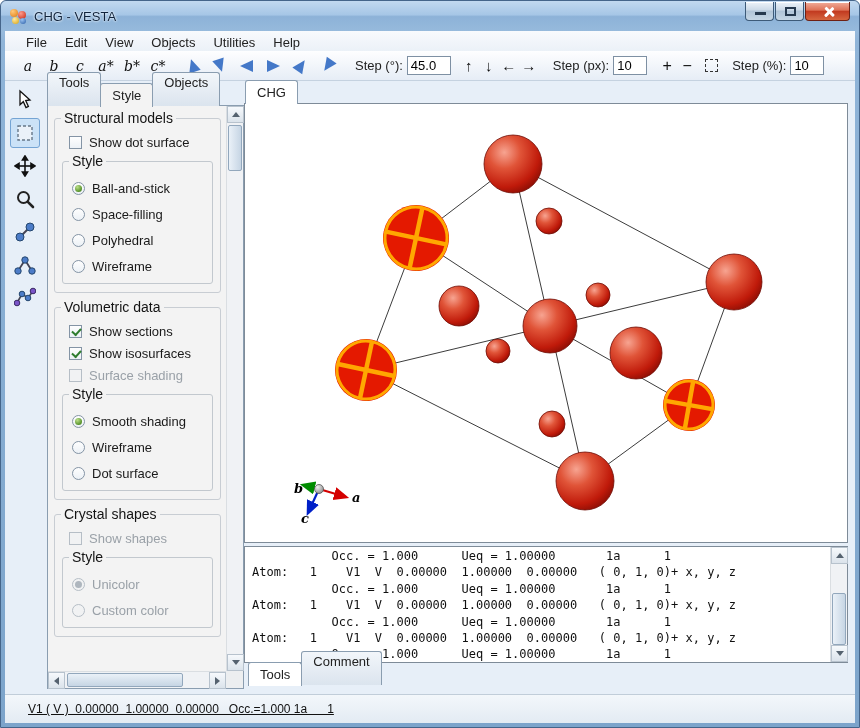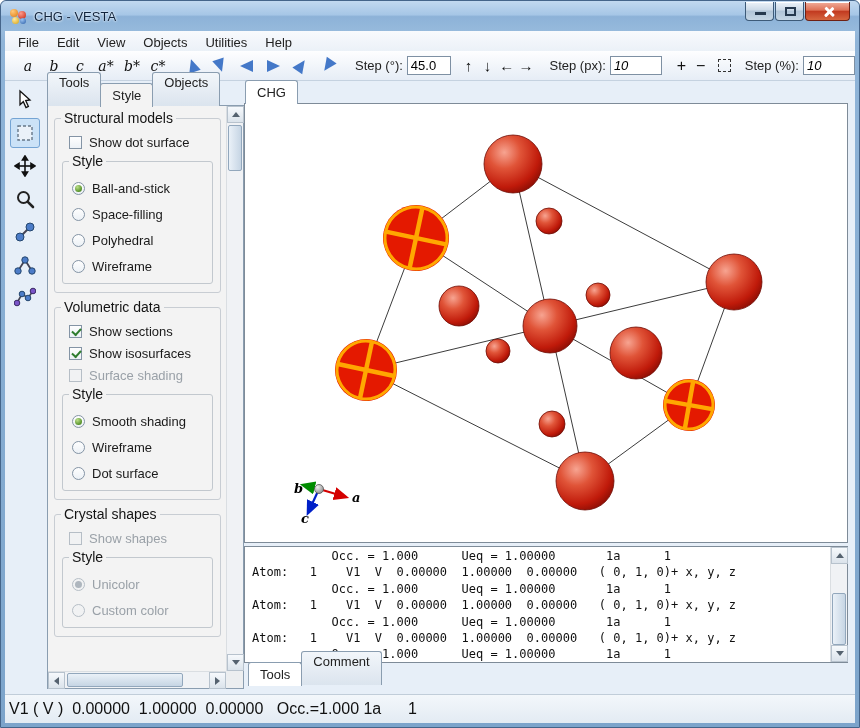--- a/index.html
+++ b/index.html
@@ -23,39 +23,39 @@
     background:linear-gradient(#EDF3F9,#CBD9E7 45%,#B0C4D7 50%,#C5D6E5); box-shadow:inset 0 1px 0 #fff; }
   .win-btn.close { width:45px; border-color:#6E2013; background:linear-gradient(#F2AE9C,#DE7257 45%,#C23A20 52%,#D6663F); }
   .glyph-min { position:absolute; left:9px; bottom:5px; width:11px; height:3px; background:#26394E; }
   .glyph-max { position:absolute; left:9px; top:5px; width:11px; height:9px; border:2px solid #26394E; background:transparent; }
   .glyph-close { position:absolute; left:17px; top:4px; width:11px; height:11px; }
   .glyph-close::before,.glyph-close::after { content:""; position:absolute; left:4.5px; top:0; width:2.6px; height:11.5px; background:#fff; border-radius:1px; }
   .glyph-close::before { transform:rotate(45deg); } .glyph-close::after { transform:rotate(-45deg); }
 
   
   .menubar { position:absolute; top:30px; left:4px; right:4px; height:23px; background:linear-gradient(#F8FAFD,#EAF0F7);
-    border-bottom:1px solid #D3DDE8; display:flex; align-items:center; padding-left:4px; }
+    border-bottom:1px solid #D3DDE8; display:flex; align-items:center; padding-left:12px; }
   .menu-item { padding:2px 9px; color:#222; }
 
   
   .toolbar { position:absolute; top:50px; left:4px; right:4px; height:30px; background:linear-gradient(#FEFEFF,#E6EDF6);
     border-bottom:1px solid #C5D2E0; display:flex; align-items:center; }
   .axis-group { display:flex; margin-left:10px; }
   .axis-btn { font-family:"DejaVu Serif",serif; font-style:italic; font-size:14px; width:26px; text-align:center; color:#111; }
   .barr-group { display:flex; align-items:center; margin-left:8px; }
   .barrbtn { width:27px; height:24px; display:flex; align-items:center; justify-content:center; }
   .barr { width:0; height:0; display:block; }
   .barr.up   { border-left:6px solid transparent; border-right:6px solid transparent; border-bottom:13px solid #4478C8; }
   .barr.down { border-left:6px solid transparent; border-right:6px solid transparent; border-top:13px solid #4478C8; }
   .barr.left { border-top:6px solid transparent; border-bottom:6px solid transparent; border-right:13px solid #4478C8; }
   .barr.right{ border-top:6px solid transparent; border-bottom:6px solid transparent; border-left:13px solid #4478C8; }
   .tiltL { transform:rotate(-18deg); } .tiltR { transform:rotate(35deg); }
   .tb-label { margin:0 4px 0 14px; color:#222; white-space:nowrap; }
   .tb-input { height:19px; border:1px solid #7E90A3; background:#fff; font-family:"Liberation Sans",sans-serif; font-size:13px; padding:8px 3px; }
-  .w44 { width:44px; } .w34 { width:52px;font-style:italic; }
+  .w44 { width:44px; } .w34 { width:34px; }
   .arr { width:20px; text-align:center; font-size:15px; color:#111; }
   .pm { width:20px; text-align:center; font-size:16px; color:#111; }
   .fit { width:13px; height:13px; border:1.6px dashed #333; margin:0 8px; }
 
   
   .main { position:absolute; top:80px; left:4px; right:4px; height:615px; background:#E7EFF8; }
 
   
   .toolstrip { position:absolute; left:0; top:0; width:41px; height:100%; }
   .tool { position:absolute; left:5px; width:30px; height:30px; display:flex; align-items:center; justify-content:center; border-radius:3px; }
@@ -110,21 +110,21 @@
   .output-box { position:absolute; left:239px; top:465px; width:604px; height:117px; background:#fff; border:1px solid #7E8B98; }
   .output-text { position:absolute; left:0; top:0; right:17px; bottom:0; overflow:hidden; padding:1px 0 0 7px;
     font-family:"DejaVu Sans Mono",monospace; font-size:12px; line-height:16.4px; white-space:pre; color:#101010; }
   .out-vscroll { position:absolute; right:0; top:0; bottom:0; width:17px; background:#F0F2F5; border-left:1px solid #DADEE2; }
   .output-tab-bar { position:absolute; left:243px; top:582px; height:22px; display:flex; align-items:flex-end; }
   .output-tab-bar .tab.active { background:#fff; padding-top:4px; }
 
   
   .statusbar { position:absolute; left:4px; right:4px; bottom:4px; height:29px; background:linear-gradient(#F3F7FB,#E3EBF3);
     border-top:1px solid #C1CDD9; display:flex; align-items:center; }
-  .status-text { margin-left:4px; font-size:16px; white-space:pre; color:#111; }
+  .status-text { margin-left:23px; font-size:12px; white-space:pre; color:#111;text-decoration:underline; }
 </style>
 </head>
 <body>
 
 <div class="window">
 
   <div class="titlebar">
     <span class="logo">
         <i class="d1"></i>
         <i class="d2"></i>

